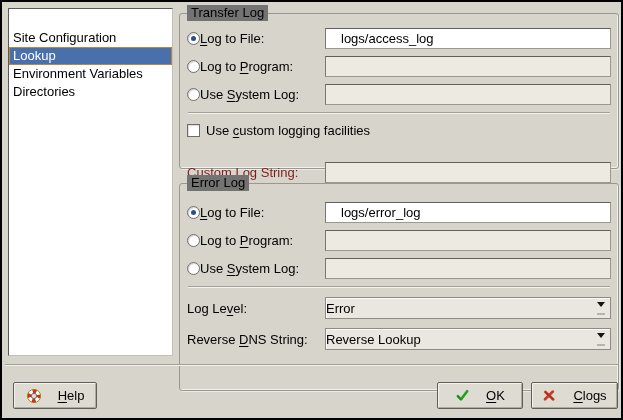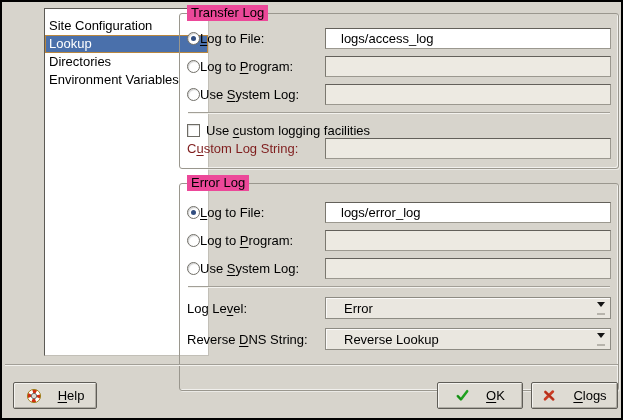--- a/index.html
+++ b/index.html
@@ -12,36 +12,36 @@
     position:relative; width:623px; height:420px;
     background:#d7d4cc; border:2px solid #000; overflow:hidden;
   }
 
   
   .listbox {
     position:absolute; left:6px; top:6px; width:165px; height:348px;
     background:#fff;
     border:1px solid #8a887f; border-top-color:#5c5a55; border-left-color:#5c5a55;
     border-bottom-color:#c2bfb7; border-right-color:#c2bfb7;
-    padding-top:8px; overflow:hidden;margin-left:36px;
+    padding-top:20px; overflow:hidden;
   }
   .list-item { height:18px; line-height:17px; padding:0 4px; cursor:default; white-space:nowrap; }
   .list-item.selected {
     background:#4a70ab; color:#fff;
     box-shadow: inset 0 0 0 1px #b9873f;
   }
 
   
   .frame {
     position:absolute; left:177px; width:440px;
     border:1px solid #9a978e; border-radius:3px;
     box-shadow: inset -1px -1px 0 rgba(255,255,255,.65), 1px 1px 0 rgba(255,255,255,.5);
   }
   .frame-title {
-    position:absolute; top:-9px; left:7px; background:#ec4899; padding:0 4px;
+    position:absolute; top:-9px; left:7px; background:#737373; padding:0 4px;
     line-height:16px; white-space:nowrap;
   }
   #transfer-frame { top:11px; height:156px; padding:14px 7px 0 7px; }
   #error-frame    { top:181px; height:208px; padding:18px 7px 0 7px; }
 
   .form-row { display:flex; align-items:center; margin-bottom:7px; }
   .row-left { width:138px; flex:0 0 138px; display:flex; align-items:center; }
   .lbl { white-space:nowrap; }
   .lbl.disabled { color:#7f1d1d; }
   .mn { text-decoration:underline; text-underline-offset:2px; }
@@ -71,21 +71,21 @@
   }
   .entry.off { background:#edeae2; }
 
   
   .combo {
     flex:1; height:22px; display:flex; align-items:center;
     background:#eae7e0; border:1px solid #8d8b83;
     box-shadow: inset 1px 1px 0 rgba(255,255,255,.8);
     cursor:default;
   }
-  .combo-text { flex:1; padding-left:18px; white-space:nowrap; }
+  .combo-text { flex:1; padding-left:0; white-space:nowrap; }
   .combo-btn {
     width:19px; align-self:stretch; display:flex; flex-direction:column;
     align-items:center; justify-content:center; gap:2px;
   }
   .arr { width:0; height:0; border:4px solid transparent; border-top:5px solid #141414; }
   .bar { width:8px; height:2px; background:#b7b4ac; }
 
   
   .hsep { height:2px; border-top:1px solid #a29f97; border-bottom:1px solid #f3f2ee; }
   .sep-in { margin:6px 1px 9px 1px; }
@@ -97,32 +97,32 @@
     display:flex; align-items:center; justify-content:center; gap:16px;
     background:#dedbd3; border:1px solid #5f5d57; border-radius:2px;
     box-shadow: inset 1px 1px 0 #f4f3ef, inset -1px -1px 0 #aeaba3;
     font:13px "Liberation Sans","DejaVu Sans",sans-serif; cursor:default;
   }
   #btn-help   { left:11px;  width:84px; }
   #btn-ok     { left:435px; width:86px; }
   #btn-cancel { left:529px; width:87px; }
   .btn svg { flex:0 0 auto; }
 
-  .chk-row { margin-bottom:0; }
+  .chk-row { margin-bottom:24px; }
 </style>
 </head>
 <body>
 
 <div class="dialog">
 
   <div class="listbox">
     <div class="list-item">Site Configuration</div>
     <div class="list-item selected">Lookup</div>
+    <div class="list-item">Environment Variables</div>
     <div class="list-item">Directories</div>
-    <div class="list-item">Environment Variables</div>
   </div>
 
   <div class="frame" id="transfer-frame">
     <span class="frame-title">Transfer Log</span>
 
     <div class="form-row">
       <span class="row-left">
         <span class="radio checked"></span>
         <span class="lbl"><span></span><span class="mn">L</span><span>og to File:</span></span>
       </span>

